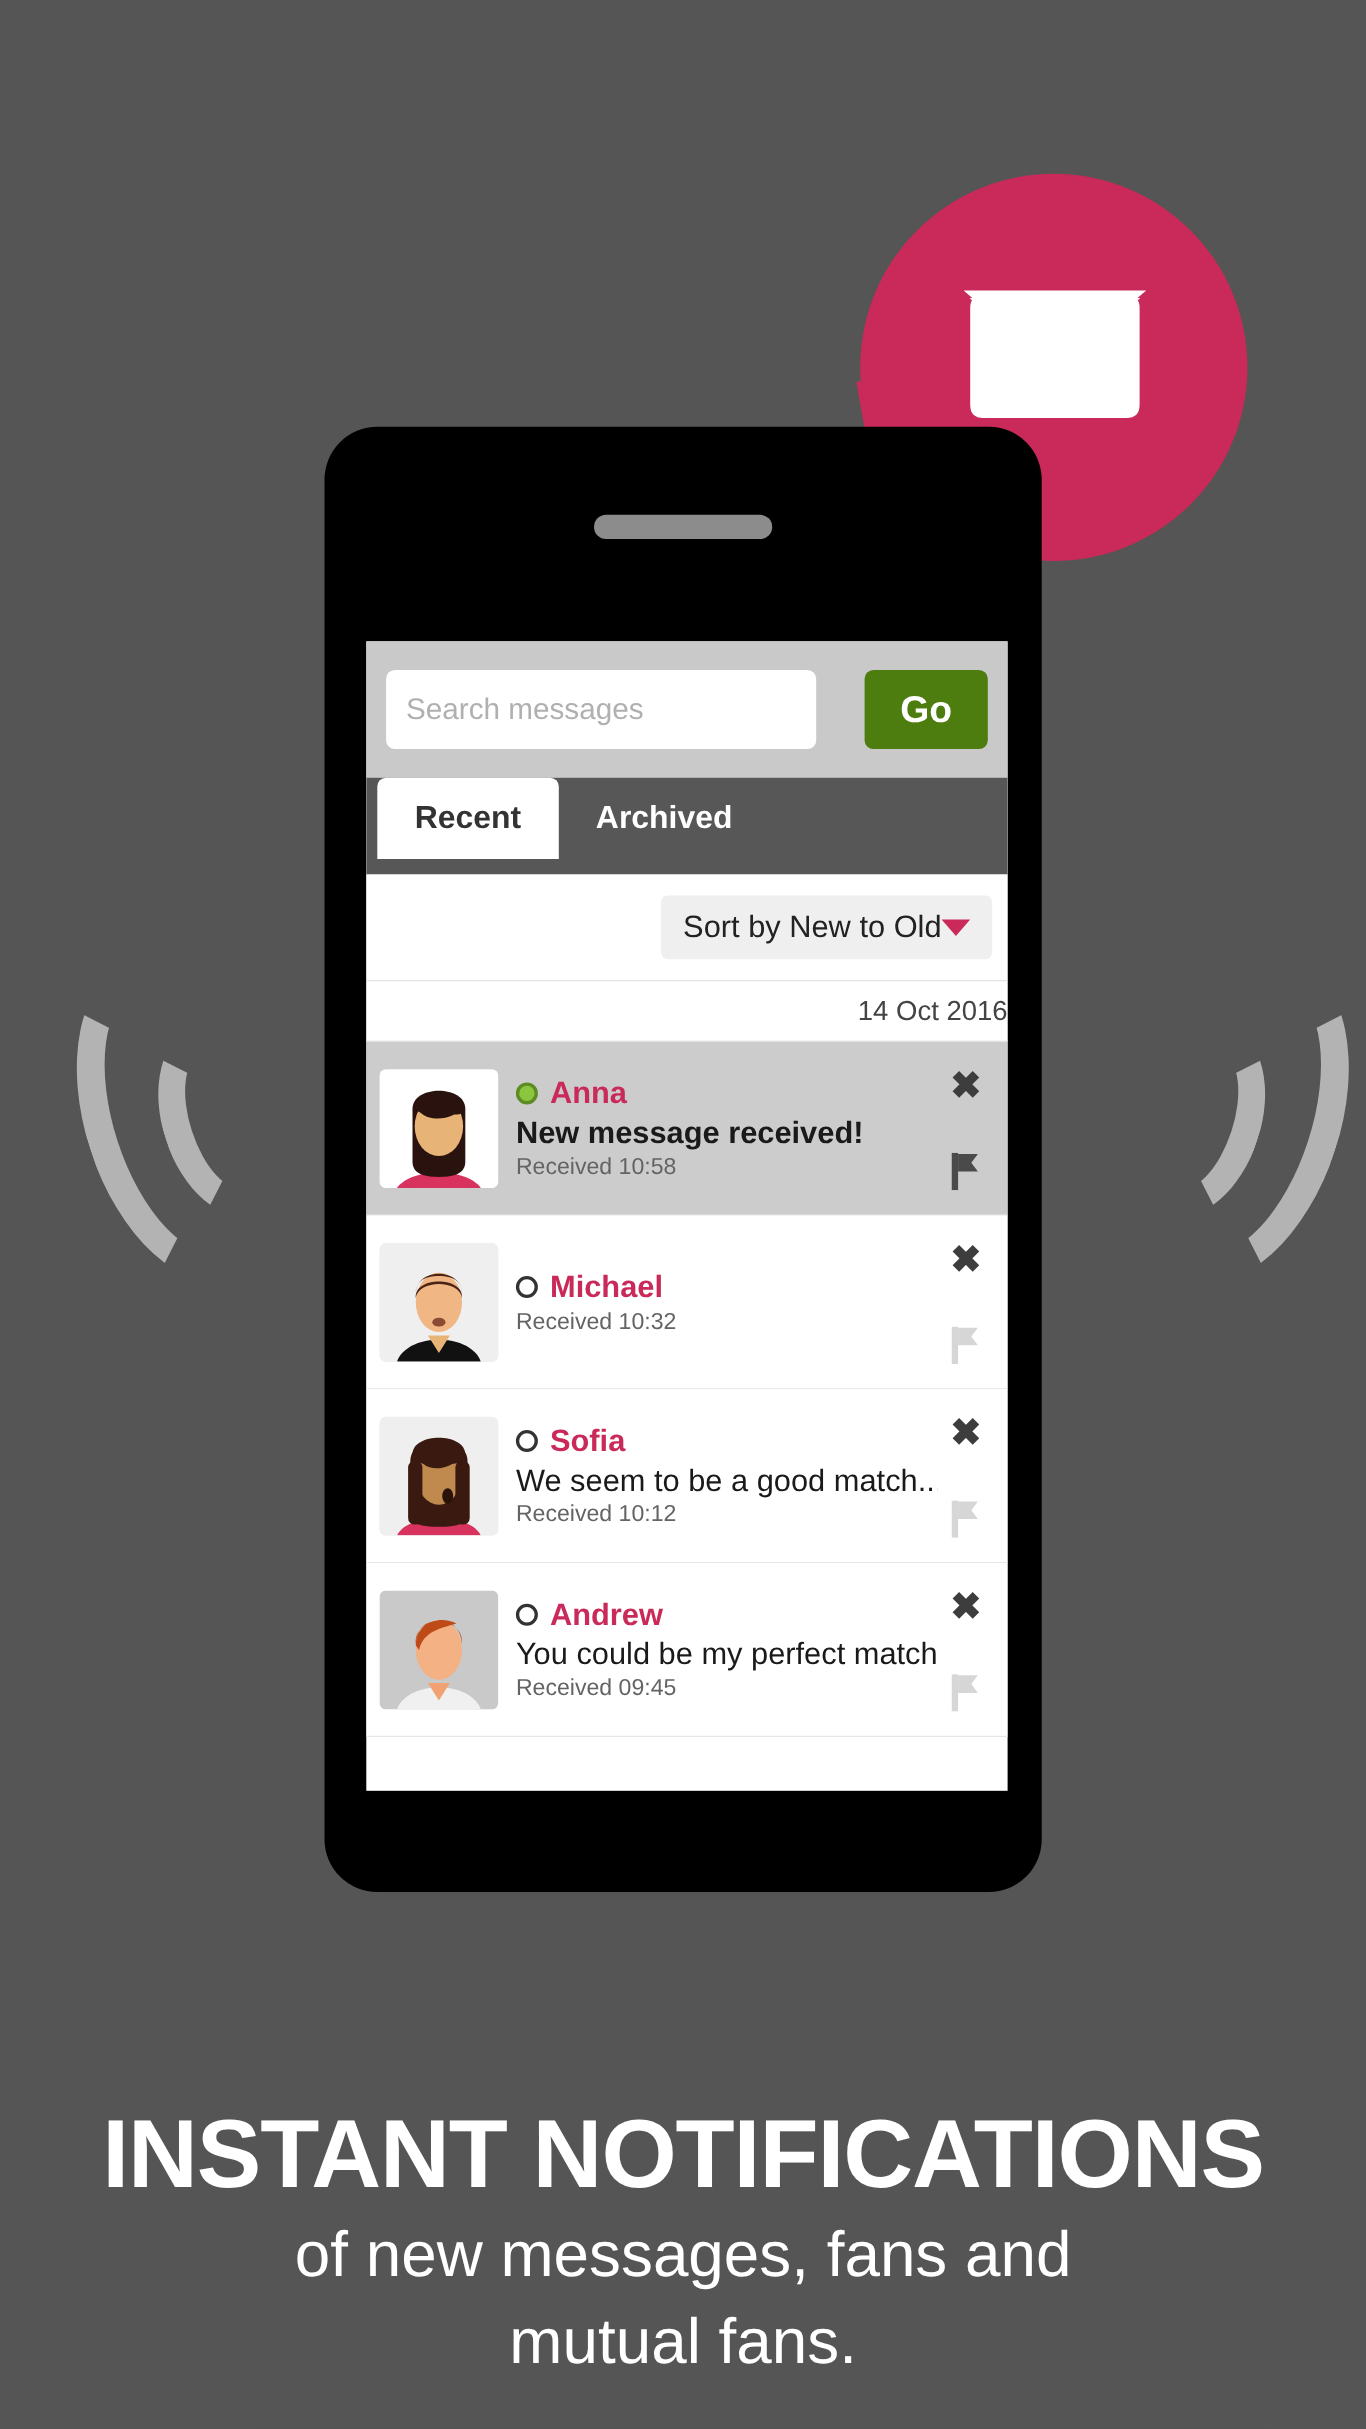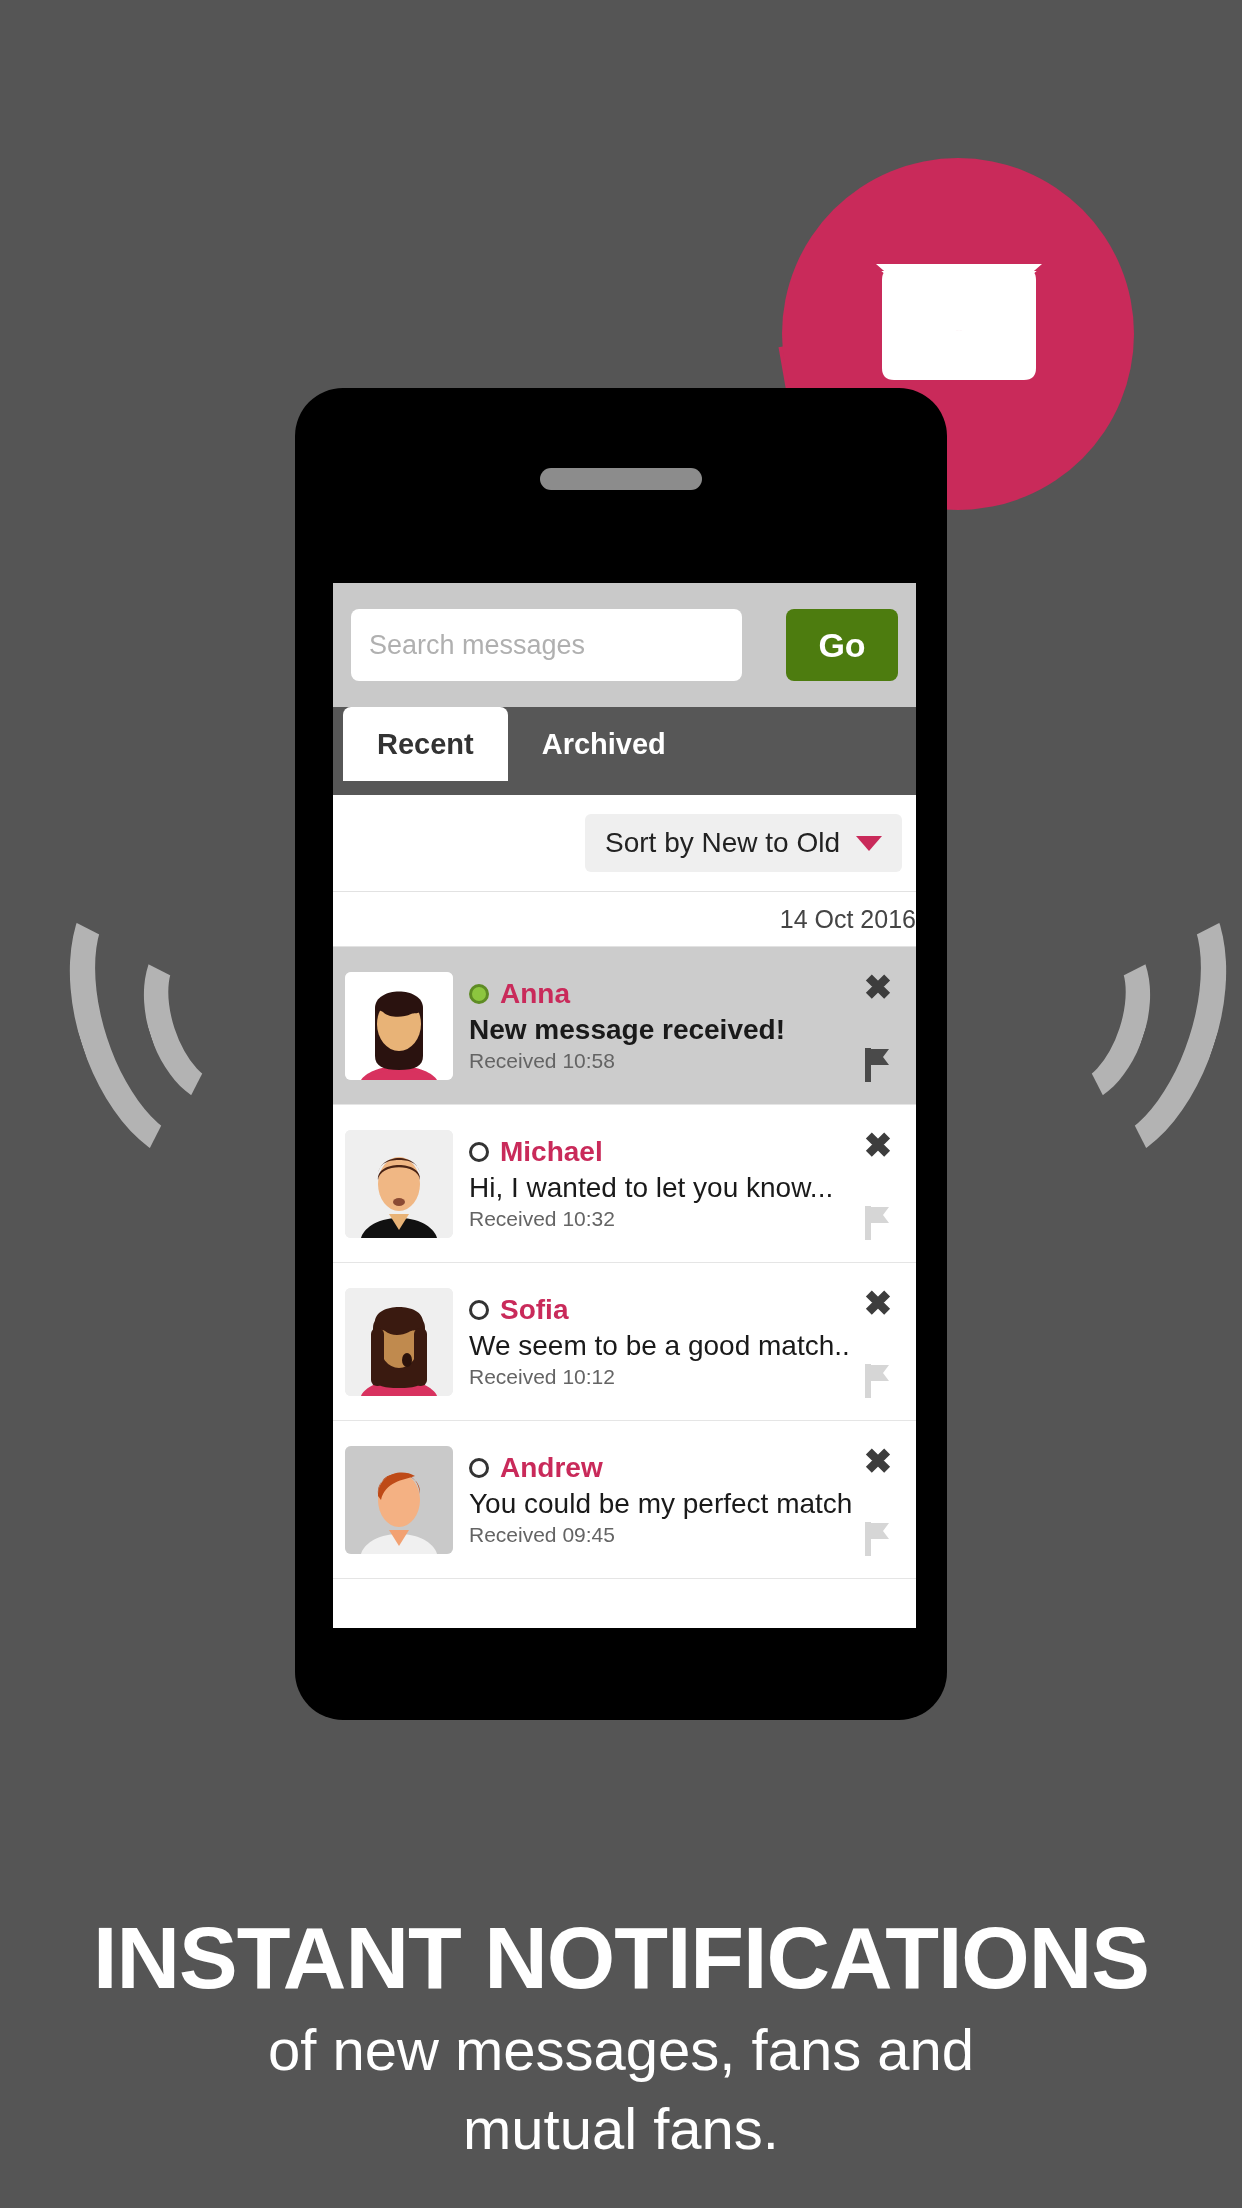--- a/index.html
+++ b/index.html
@@ -183,21 +183,20 @@
     justify-content: flex-end;
     padding-right: 14px;
     box-sizing: border-box;
   }
   .sort-select {
     background: #efefef;
     border-radius: 6px;
     height: 58px;
     display: flex;
     align-items: center;
-    gap: 16px;
     padding: 0 20px;
     font-size: 28px;
     color: #222;
     cursor: pointer;
   }
   .caret {
     width: 0; height: 0;
     border-left: 13px solid transparent;
     border-right: 13px solid transparent;
     border-top: 15px solid #C92A5A;
@@ -396,21 +395,20 @@
         <path d="M33 46 C33 22 75 22 75 46 C75 34 66 30 54 30 C42 30 33 34 33 46 Z" fill="#4B2415"></path>
         <path d="M33 50 C31 30 77 30 75 50 C73 33 35 33 33 50 Z" fill="#4B2415"></path>
         <ellipse cx="54" cy="72" rx="6" ry="4" fill="#8B4A33"></ellipse>
       </svg>
     </div>
     <div class="msg-body">
       <div class="msg-name-line">
         <span class="status-dot"></span>
         <span class="msg-name">Michael</span>
       </div>
-      <div class="msg-text">Hi, I wanted to let you know...</div>
       <div class="msg-time">Received 10:32</div>
     </div>
     <div class="msg-actions">
       <span class="close-x">✖</span>
       <svg class="flag" width="26" height="34" viewBox="0 0 26 34">
         <rect x="0" y="0" width="6" height="34" fill="#d6d6d6"></rect>
         <path d="M6 1 L24 1 L18 9 L24 17 L6 17 Z" fill="#d6d6d6"></path>
       </svg>
     </div>
   </div>

